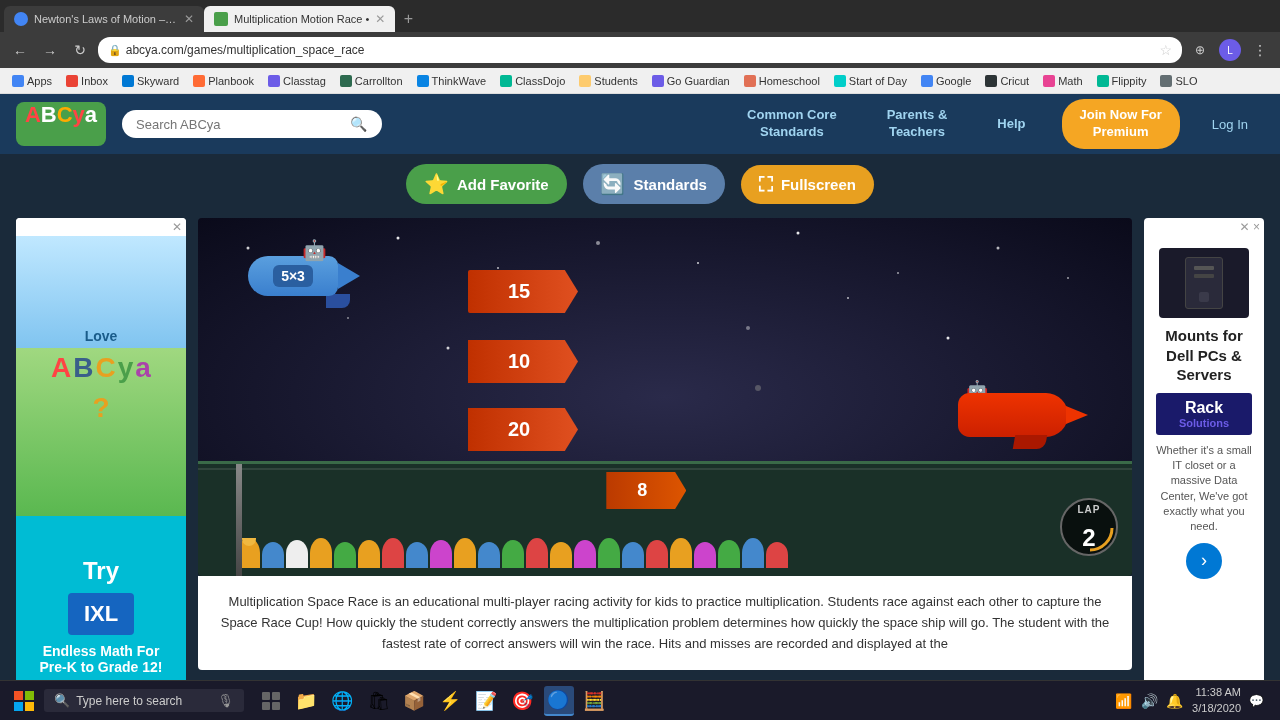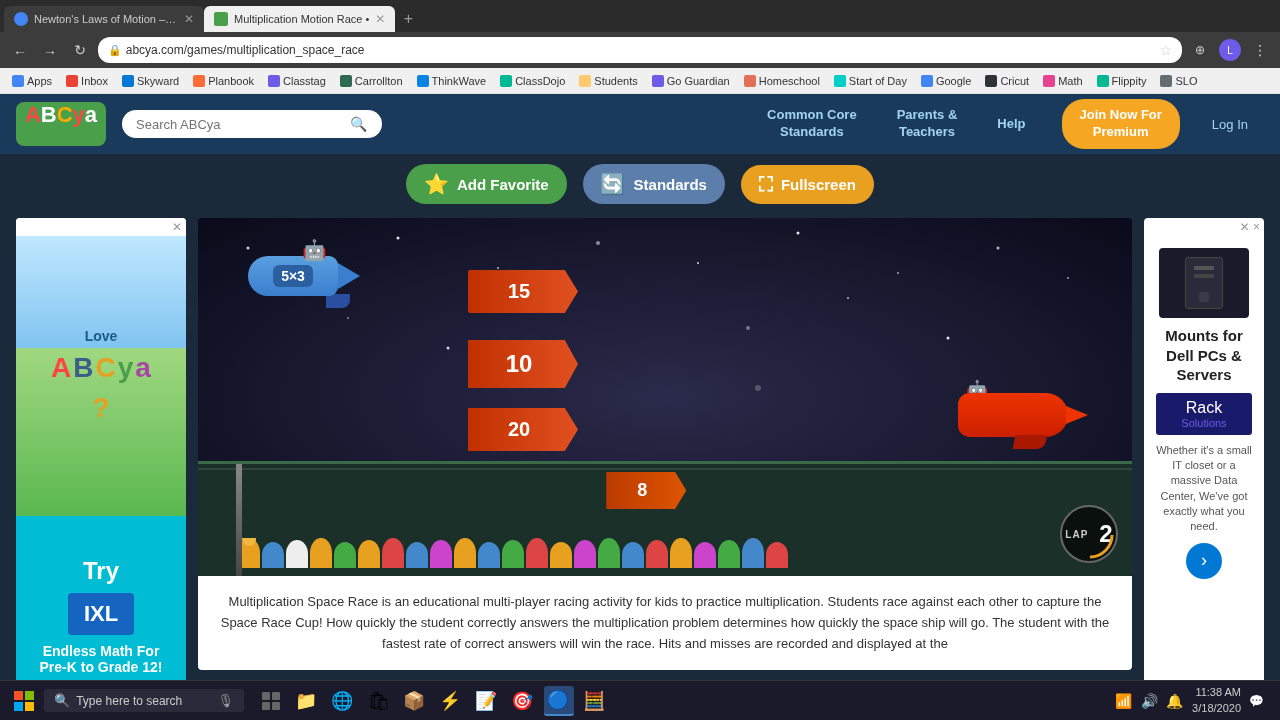--- a/index.html
+++ b/index.html
@@ -52,21 +52,21 @@
     .logo-text { font-size: 22px; font-weight: bold; }
     .logo-a1 { color: #ff4444; }
     .logo-b { color: #fff; }
     .logo-c { color: #ffaa00; }
     .logo-y { color: #ff4444; }
     .logo-a2 { color: #fff; }
     .search-box { display: flex; align-items: center; background: #fff; border-radius: 20px; padding: 6px 14px; flex: 0 0 260px; gap: 8px; }
     .search-input { border: none; outline: none; font-size: 13px; color: #999; flex: 1; }
     .search-icon { color: #4a9f4a; font-size: 14px; }
     .nav-spacer { flex: 1; }
-    .nav-links { display: flex; align-items: center; gap: 0; justify-content: flex-end; }
+    .nav-links { display: flex; align-items: center; gap: 10px; justify-content: flex-end; }
     .nav-link { color: #a0d4f0; font-size: 13px; font-weight: bold; padding: 0 20px; text-align: center; cursor: pointer; line-height: 1.3; }
     .nav-join { background: #f5a623; color: #fff; padding: 8px 18px; border-radius: 22px; font-weight: bold; font-size: 13px; cursor: pointer; text-align: center; line-height: 1.3; }
     .nav-login { color: #a0d4f0; font-size: 13px; padding: 0 16px; cursor: pointer; }
 
     
     .game-toolbar { display: flex; justify-content: center; align-items: center; gap: 16px; padding: 10px 0; background: #1a2a3a; }
     .toolbar-btn { display: flex; align-items: center; gap: 8px; padding: 8px 18px; border-radius: 22px; font-size: 15px; font-weight: bold; cursor: pointer; }
     .btn-favorite { background: #4a9f4a; color: #fff; }
     .btn-standards { background: #5b7faa; color: #fff; }
     .btn-fullscreen { background: #e8a020; color: #fff; }
@@ -95,21 +95,21 @@
     .game-scene { width: 100%; height: 100%; background: radial-gradient(ellipse at center, #2a2a4a 0%, #0a0a1a 100%); position: relative; overflow: hidden; }
 
     
     .game-description { background: #fff; padding: 16px; border-radius: 0 0 4px 4px; font-size: 13px; color: #333; line-height: 1.6; text-align: center; }
 
     
     .right-ad { width: 120px; min-width: 120px; background: #fff; border-radius: 4px; overflow: hidden; }
     .right-ad-close { text-align: right; padding: 2px 4px; font-size: 12px; color: #999; cursor: pointer; }
     .right-ad-content { padding: 12px; }
     .ad-title { font-size: 15px; font-weight: bold; color: #222; text-align: center; margin-bottom: 8px; line-height: 1.3; }
-    .rack-logo { background: #1a1a6a; color: #fff; padding: 6px 0; border-radius: 3px; text-align: center; font-size: 16px; font-weight: normal; margin-bottom: 8px; }
+    .rack-logo { background: #1a1a6a; color: #fff; padding: 6px 0; border-radius: 3px; text-align: center; font-size: 16px; font-weight: bold; margin-bottom: 8px; }
     .rack-sub { color: #6c5ce7; font-size: 11px; text-align: center; display: block; }
     .ad-desc { font-size: 11px; color: #555; text-align: center; line-height: 1.4; margin: 8px 0; }
     .ad-cta { background: #0078d4; color: #fff; border-radius: 50%; width: 36px; height: 36px; display: flex; align-items: center; justify-content: center; margin: 0 auto; cursor: pointer; font-size: 18px; }
 
     
     .taskbar { position: fixed; bottom: 0; left: 0; right: 0; height: 40px; background: #1a1a2a; display: flex; align-items: center; padding: 0 8px; gap: 4px; border-top: 1px solid #333; }
     .taskbar-search { display: flex; align-items: center; background: #2a2a3a; border-radius: 3px; padding: 4px 10px; gap: 6px; min-width: 200px; }
     .taskbar-icons { display: flex; align-items: center; gap: 6px; margin-left: 8px; }
     .taskbar-icon { width: 30px; height: 30px; display: flex; align-items: center; justify-content: center; cursor: pointer; border-radius: 3px; }
     .taskbar-spacer { flex: 1; }
@@ -335,21 +335,21 @@
 
             <div style="width:0;height:0;border-top:13px solid transparent;border-bottom:13px solid transparent;border-left:22px solid #3a7fce;"></div>
           </div>
 
           <div style="position:absolute;top:52px;left:270px;display:flex;align-items:center;">
             <div style="background:linear-gradient(90deg,#c03000,#e05020);padding:10px 24px 10px 16px;clip-path:polygon(0 0,88% 0,100% 50%,88% 100%,0 100%);min-width:110px;text-align:center;color:#fff;font-size:20px;font-weight:bold;border-radius:2px;">
               <span>15</span>
             </div>
           </div>
           <div style="position:absolute;top:122px;left:270px;display:flex;align-items:center;">
-            <div style="background:linear-gradient(90deg,#c03000,#e05020);padding:10px 24px 10px 16px;clip-path:polygon(0 0,88% 0,100% 50%,88% 100%,0 100%);min-width:110px;text-align:center;color:#fff;font-size:24px;font-weight:bold;">
+            <div style="background:linear-gradient(90deg,#c03000,#e05020);padding:10px 24px 10px 16px;clip-path:polygon(0 0,88% 0,100% 50%,88% 100%,0 100%);min-width:110px;text-align:center;color:#fff;font-size:20px;font-weight:bold;">
               <span>10</span>
             </div>
           </div>
           <div style="position:absolute;top:190px;left:270px;display:flex;align-items:center;">
             <div style="background:linear-gradient(90deg,#c03000,#e05020);padding:10px 24px 10px 16px;clip-path:polygon(0 0,88% 0,100% 50%,88% 100%,0 100%);min-width:110px;text-align:center;color:#fff;font-size:20px;font-weight:bold;">
               <span>20</span>
             </div>
           </div>
 
           <div style="position:absolute;top:175px;right:64px;">
@@ -397,21 +397,21 @@
                 <div style="width:22px;height:30px;background:#e8a020;border-radius:50% 50% 0 0;"></div>
                 <div style="width:22px;height:26px;background:#cc44cc;border-radius:50% 50% 0 0;"></div>
                 <div style="width:22px;height:28px;background:#44aa44;border-radius:50% 50% 0 0;"></div>
                 <div style="width:22px;height:30px;background:#4488cc;border-radius:50% 50% 0 0;"></div>
                 <div style="width:22px;height:26px;background:#dd4444;border-radius:50% 50% 0 0;"></div>
               </div>
             </div>
 
             <div style="position:absolute;top:0;left:38px;width:6px;height:115px;background:linear-gradient(180deg,#888,#444);"></div>
 
-            <div style="position:absolute;bottom:13px;right:14px;background:rgba(0,0,0,0.65);border:2px solid #666;border-radius:50%;width:58px;height:58px;display:flex;flex-direction:row;align-items:center;justify-content:center;gap:11px;">
+            <div style="position:absolute;bottom:20px;right:14px;background:rgba(0,0,0,0.65);border:2px solid #666;border-radius:50%;width:58px;height:58px;display:flex;flex-direction:column;align-items:center;justify-content:center;gap:11px;">
               <div style="color:#ccc;font-size:10px;font-weight:bold;letter-spacing:1px;">LAP</div>
               <div style="color:#fff;font-size:24px;font-weight:bold;line-height:1;">2</div>
 
               <svg width="56" height="56" style="position:absolute;top:0;left:0;">
                 <path d="M 50 28 A 22 22 0 0 1 28 50" stroke="#e8a020" stroke-width="3" fill="none"></path>
               </svg>
             </div>
           </div>
         </div>
       </div>

